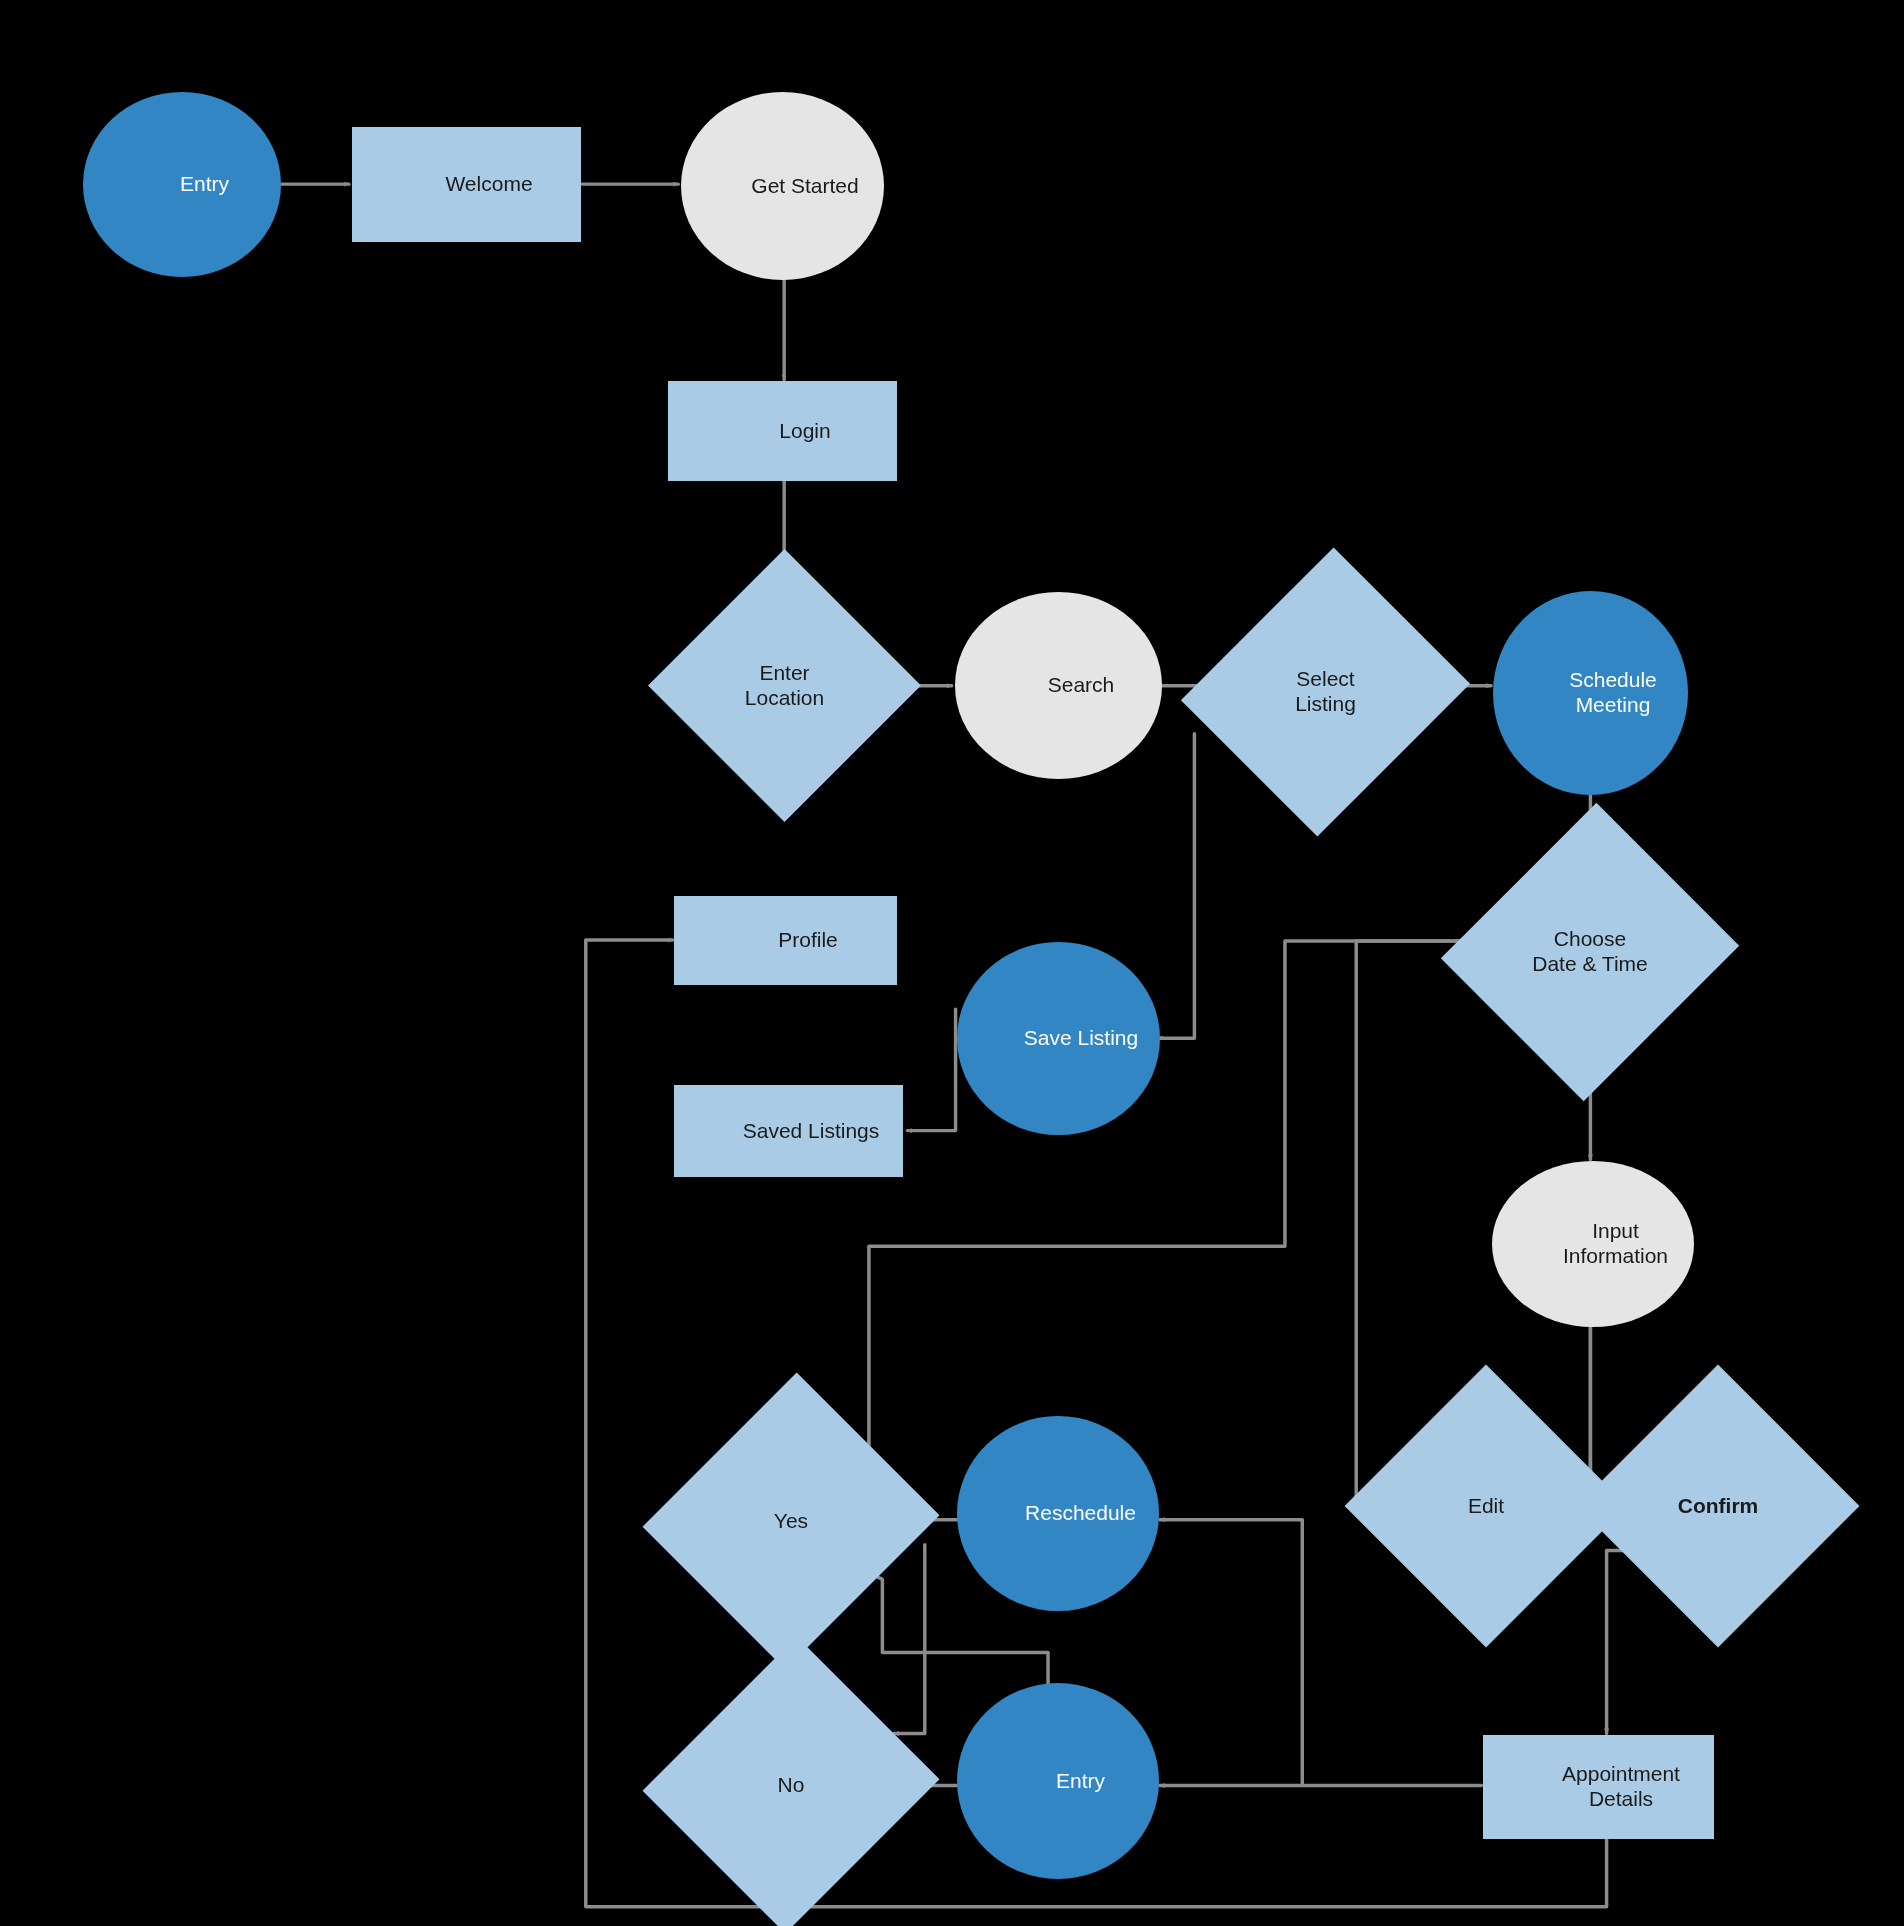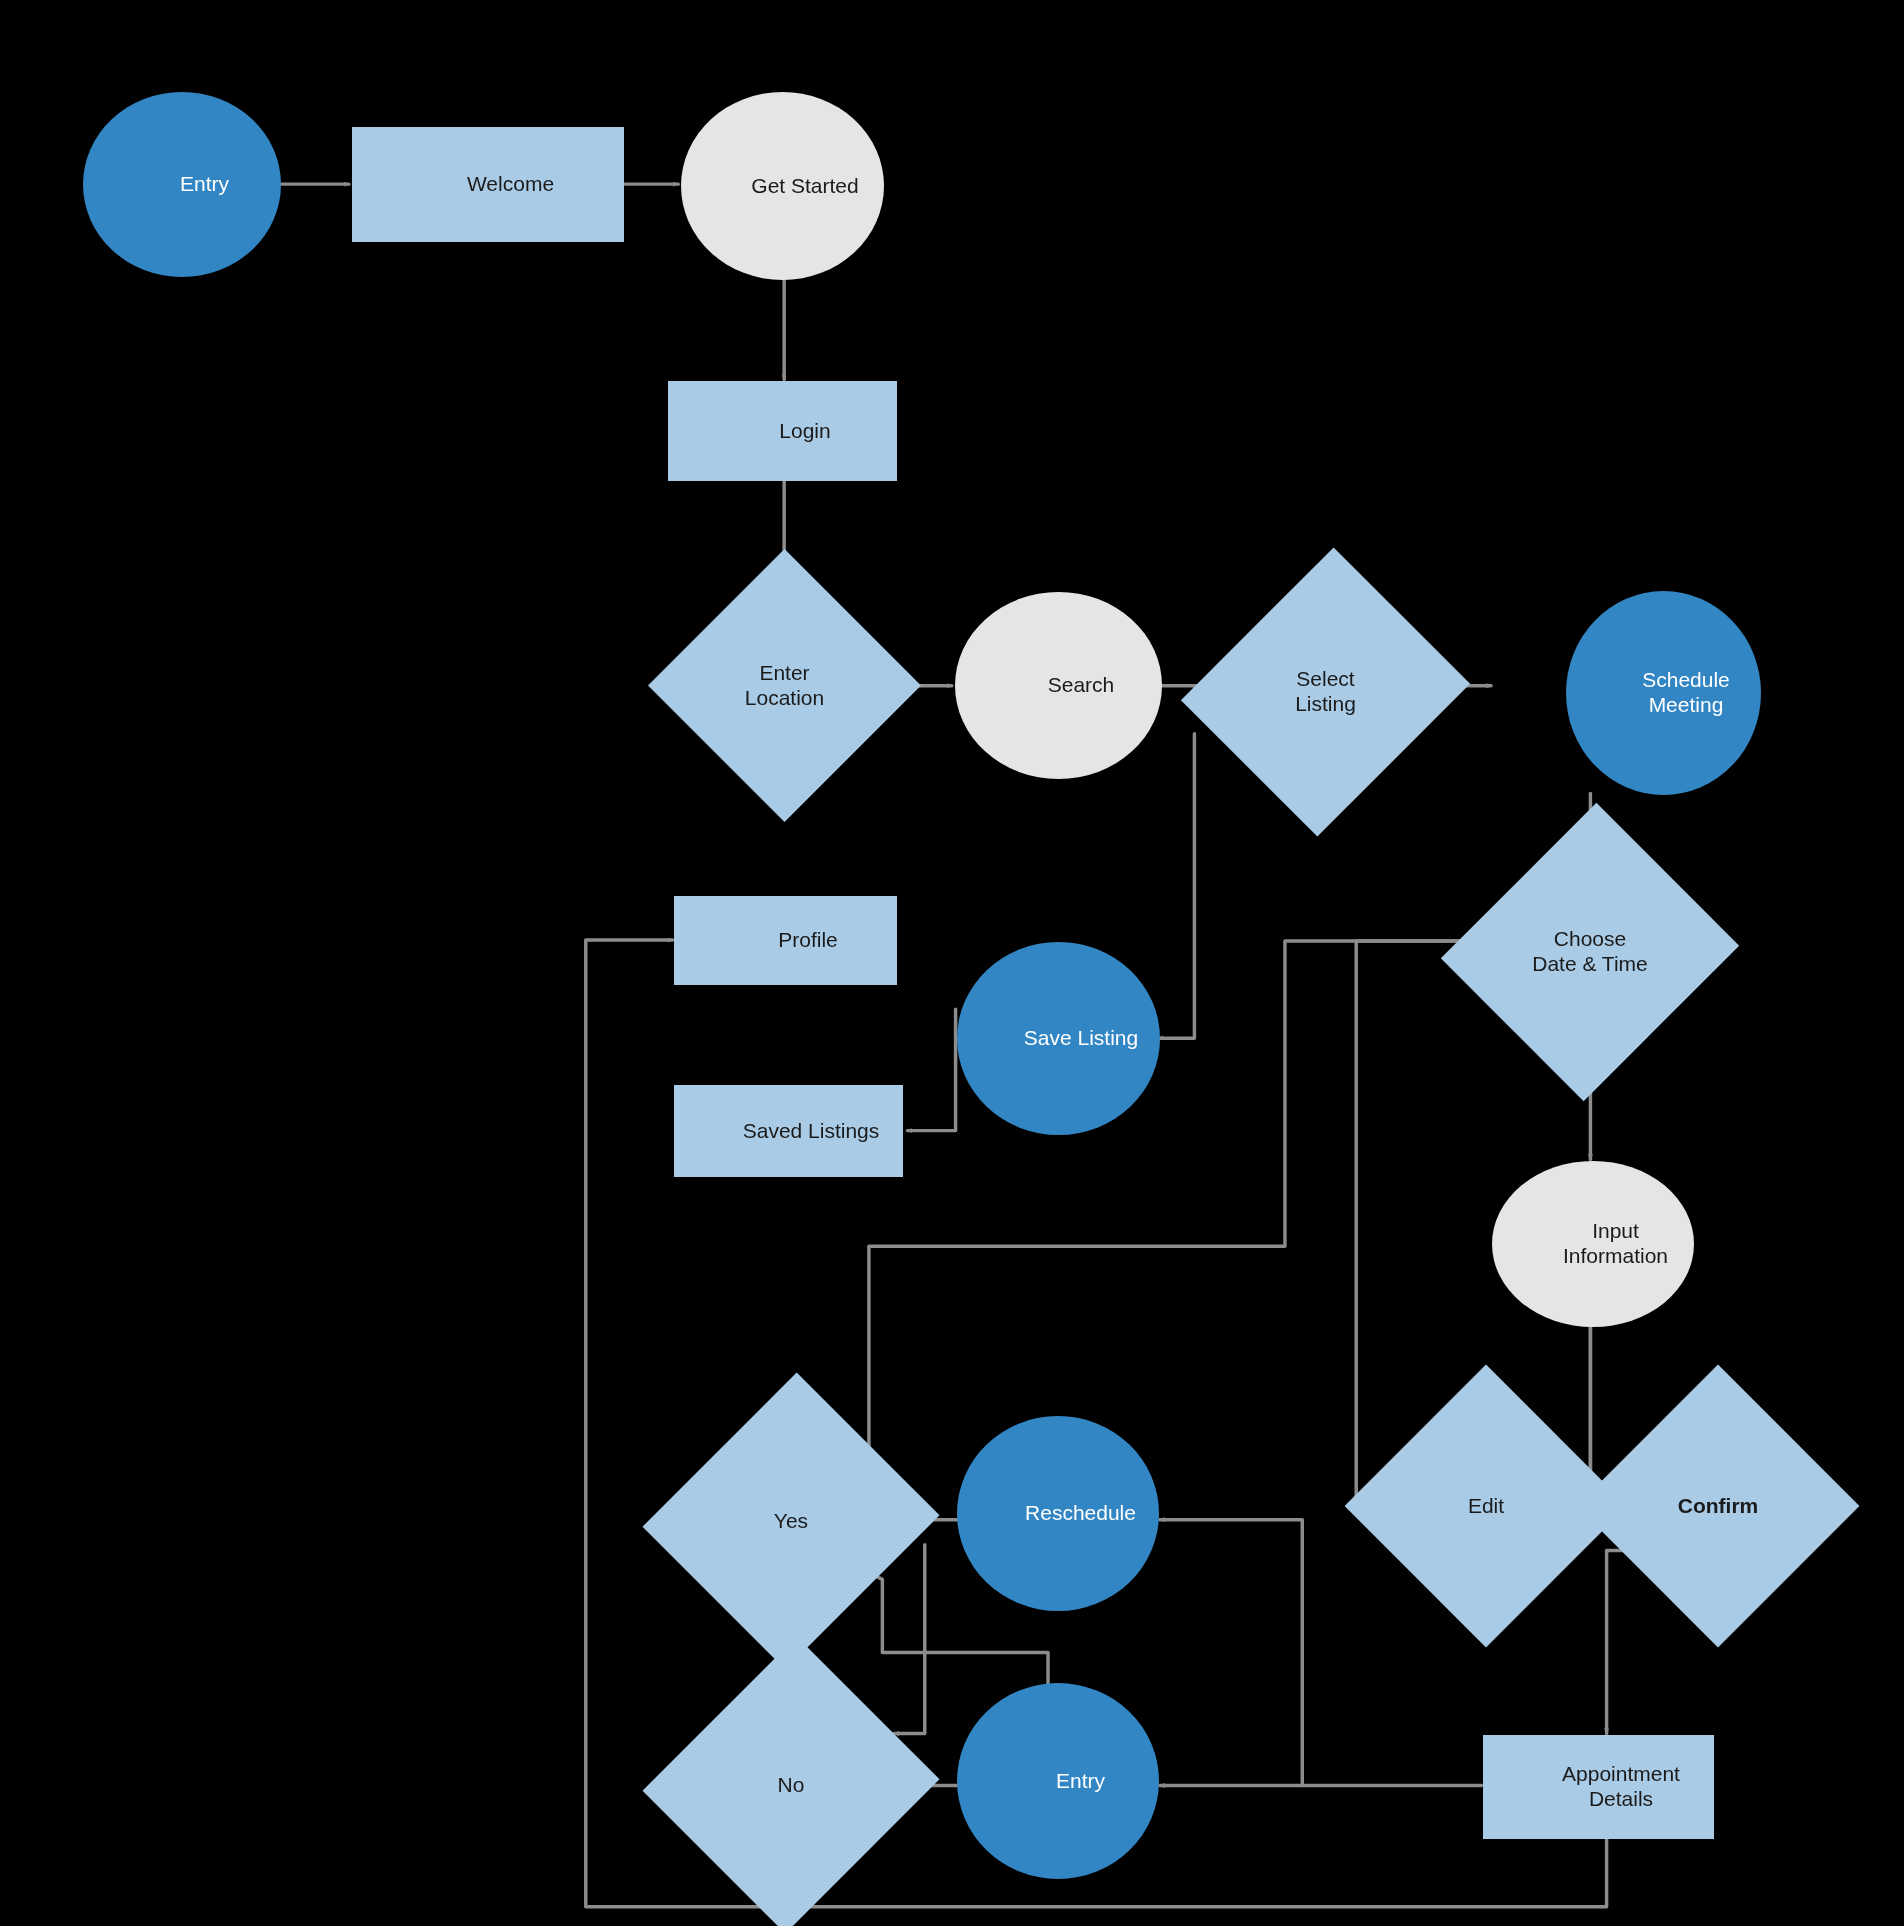--- a/index.html
+++ b/index.html
@@ -92,21 +92,21 @@
       <path d="M 2255,3865 L 2255,3235 L 3335,3235 L 3335,2443 L 3985,2443"></path>
 
       <path d="M 4170,4770 L 4170,4950 L 1520,4950 L 1520,2440 L 1745,2440"></path>
     </g>
   </svg>
 
   <div class="node circle accent" style="left:83px;top:92px;width:198px;height:185px;font-size:21px;">
     <span class="lbl">Entry</span>
   </div>
 
-  <div class="node rect" style="left:352px;top:127px;width:272px;height:115px;font-size:21px;">
+  <div class="node rect" style="left:352px;top:127px;width:229px;height:115px;font-size:21px;">
     <span class="lbl">Welcome</span>
   </div>
 
   <div class="node circle" style="left:681px;top:92px;width:203px;height:188px;font-size:21px;">
     <span class="lbl">Get Started</span>
   </div>
 
   <div class="node rect" style="left:668px;top:381px;width:229px;height:100px;font-size:21px;">
     <span class="lbl">Login</span>
   </div>
@@ -120,21 +120,21 @@
   <div class="node circle" style="left:955px;top:592px;width:207px;height:187px;font-size:21px;">
     <span class="lbl">Search</span>
   </div>
 
   <div class="node diamond" style="left:1229px;top:584px;width:193px;height:216px;font-size:21px;">
     <span class="dshape"></span>
     <span class="dlabel">Select
 Listing</span>
   </div>
 
-  <div class="node circle accent" style="left:1566px;top:591px;width:195px;height:204px;font-size:21px;text-align:center;">
+  <div class="node circle accent" style="left:1493px;top:591px;width:195px;height:204px;font-size:21px;text-align:center;">
     <span class="lbl">Schedule
 Meeting</span>
   </div>
 
   <div class="node rect" style="left:674px;top:896px;width:223px;height:89px;font-size:21px;">
     <span class="lbl">Profile</span>
   </div>
 
   <div class="node circle accent" style="left:957px;top:942px;width:203px;height:193px;font-size:21px;">
     <span class="lbl">Save Listing</span>

